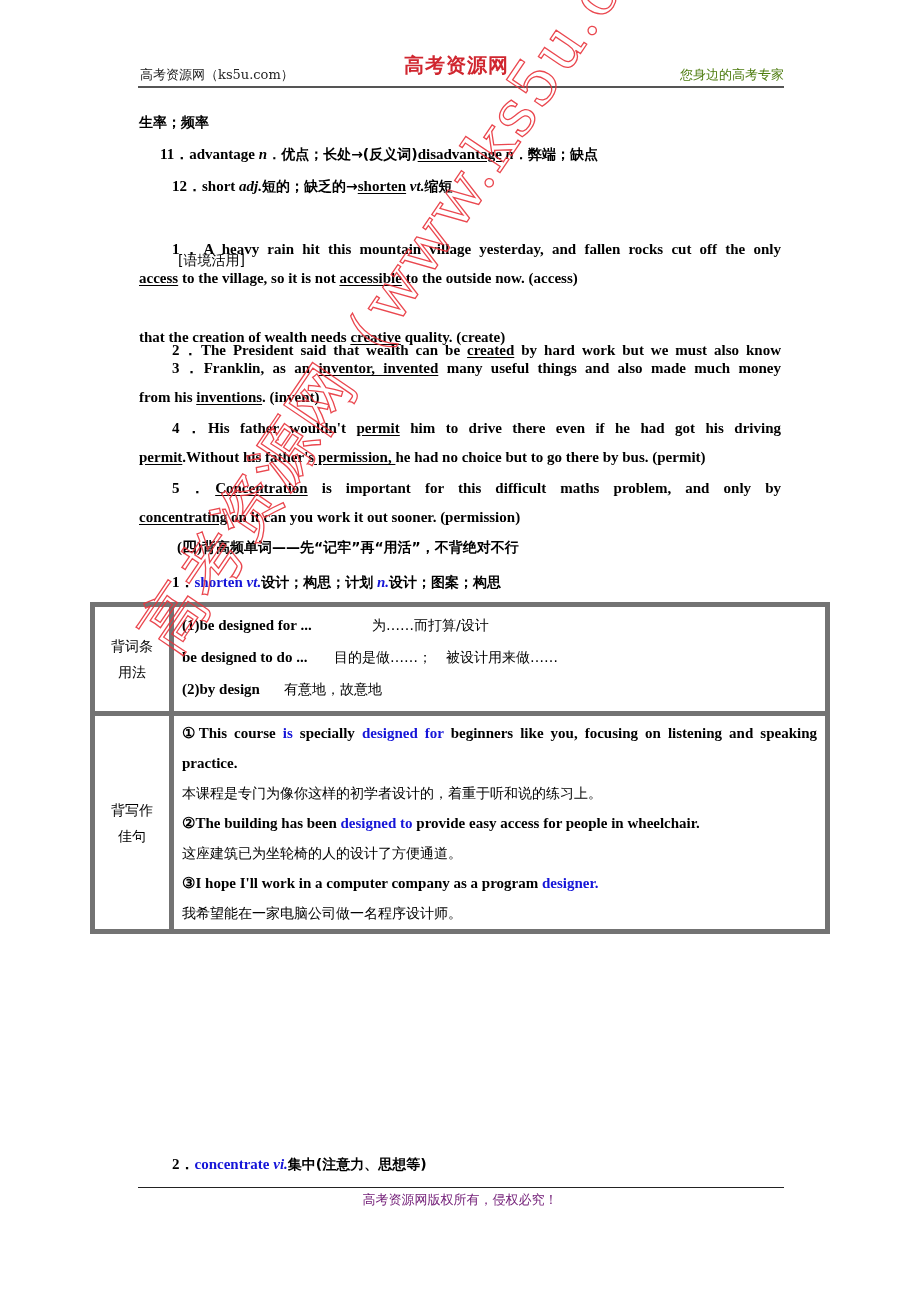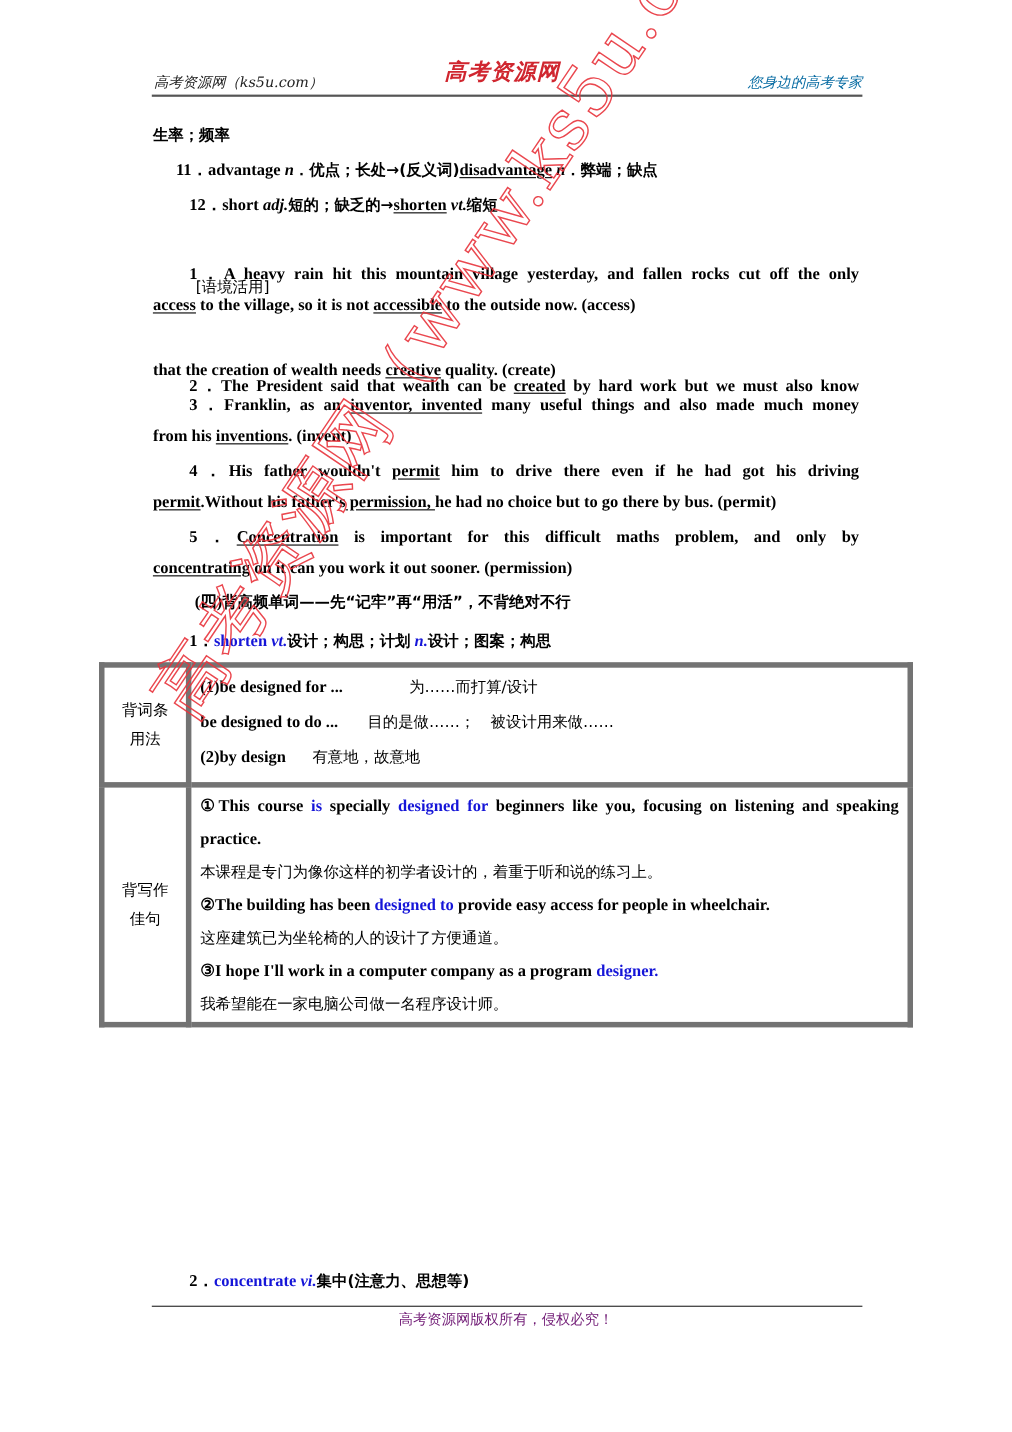--- a/index.html
+++ b/index.html
@@ -1,21 +1,21 @@
 <!DOCTYPE html>
 <html><head>
 <meta charset="utf-8">
 <style>
   * { box-sizing: border-box; margin: 0; padding: 0; }
   html, body { width: 920px; height: 1302px; background: #ffffff; overflow: hidden; }
   body { position: relative; font-family: "Liberation Serif", "DejaVu Serif", serif; color: #000; }
 
-  .header { position: absolute; left: 138px; top: 52px; width: 646px; height: 36px; font-style: italic; }
+  .header { position: absolute; left: 138px; top: 52px; width: 646px; height: 36px; }
   .header .left { position: absolute; left: 2px; top: 14px; font-size: 13px; font-family: "DejaVu Serif", serif; color: #222; }
-  .header .right { position: absolute; right: 0; top: 14px; font-size: 13px; font-family: "DejaVu Serif", serif; color: #0369a1; }
+  .header .right { position: absolute; right: 0; top: 14px; font-size: 13px; font-family: "DejaVu Serif", serif; color: #4d7c0f; }
   .header .logo { position: absolute; left: 266px; top: 0px; font-size: 20px; color: #d0262f; font-family: "DejaVu Serif", serif; letter-spacing: 1px; font-weight: bold; }
   .header .rule { position: absolute; left: 0; right: 0; top: 34px; border-top: 2px solid #555; }
 
   .line { position: absolute; font-size: 15px; font-weight: bold; white-space: nowrap; }
   .just { position: absolute; left: 139px; width: 642px; font-size: 15px; font-weight: bold; text-align: justify; text-align-last: justify; white-space: nowrap; }
   u { text-decoration: underline; text-underline-offset: 2px; }
   .blue { color: #1515d8; }
   .it { font-style: italic; }
   .cn { font-family: "DejaVu Sans", sans-serif; font-weight: normal; font-size: 14px; }
   .cnb { font-family: "DejaVu Sans", sans-serif; font-weight: bold; font-size: 14px; }

